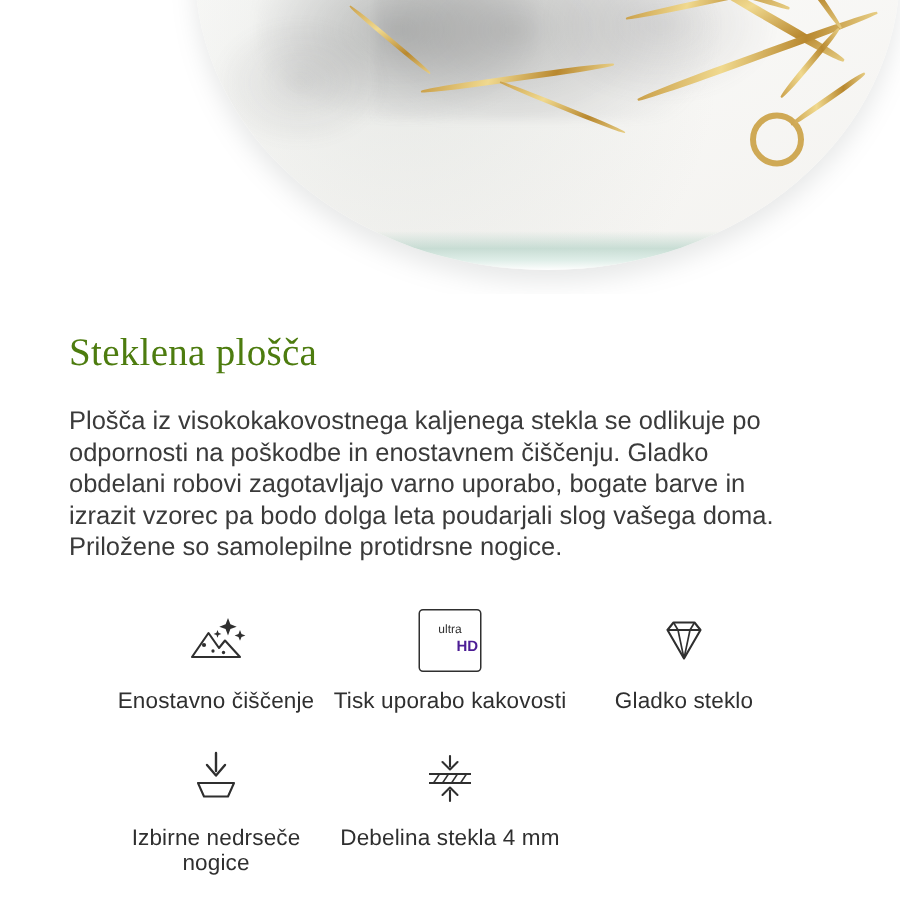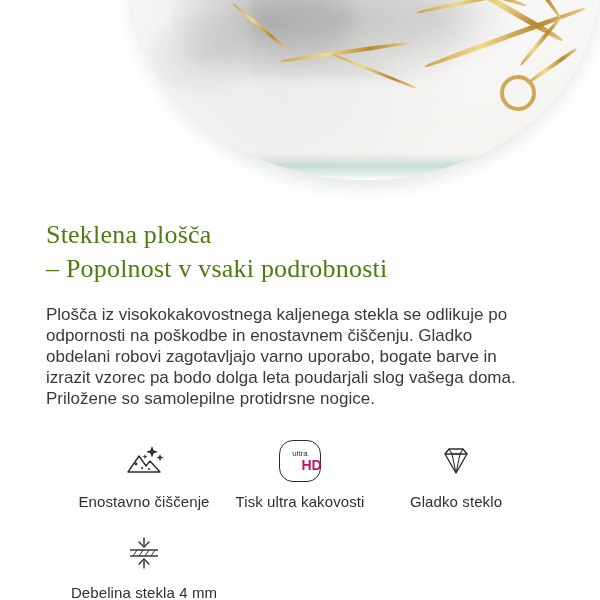--- a/index.html
+++ b/index.html
@@ -135,21 +135,20 @@
 
     <div style="position:absolute; left:370px; top:395px; width:28px; height:28px; border-radius:50%; border:4px solid #cfa955;"></div>
     <div class="gold" style="left:392px; top:384px; width:60px; height:4px; transform:rotate(-35deg);"></div>
   </div>
 </div>
 
 <div class="content">
 
   <h1 class="headline">
     <span>Steklena plošča</span>
-    <span class="line2">– Popolnost v vsaki podrobnosti</span>
   </h1>
 
   <div class="body-copy">
     <p>Plošča iz visokokakovostnega kaljenega stekla se odlikuje po odpornosti na poškodbe in enostavnem čiščenju. Gladko obdelani robovi zagotavljajo varno uporabo, bogate barve in izrazit vzorec pa bodo dolga leta poudarjali slog vašega doma. Priložene so samolepilne protidrsne nogice.</p>
   </div>
 
   <div class="features">
 
     <div class="feature">
       <div class="glyph">
@@ -161,44 +160,55 @@
           <path d="M30 4 l1.6 4.2 4.2 1.6 -4.2 1.6 -1.6 4.2 -1.6 -4.2 -4.2 -1.6 4.2 -1.6 Z" fill="#2f2f2f"></path>
           <path d="M38 12 l1 2.6 2.6 1 -2.6 1 -1 2.6 -1 -2.6 -2.6 -1 2.6 -1 Z" fill="#2f2f2f"></path>
           <path d="M23 12 l.7 1.9 1.9 .7 -1.9 .7 -.7 1.9 -.7 -1.9 -1.9 -.7 1.9 -.7 Z" fill="#2f2f2f"></path>
         </svg>
       </div>
       <div class="caption">Enostavno čiščenje</div>
     </div>
 
     <div class="feature">
       <div class="glyph">
-        <div style="width:40px;height:40px;border:1.4px solid #2f2f2f;border-radius:14px;display:flex;flex-direction:column;align-items:center;justify-content:center;">
+        <div style="width:40px;height:40px;border:1.4px solid #2f2f2f;border-radius:3px;display:flex;flex-direction:column;align-items:center;justify-content:center;">
           <span style="font-size:8px;line-height:9px;color:#2f2f2f;">ultra</span>
-          <span style="font-size:14px;line-height:15px;font-weight:bold;color:#be185d;margin-left:23px;">HD</span>
+          <span style="font-size:10px;line-height:15px;font-weight:bold;color:#4c1d95;margin-left:23px;">HD</span>
         </div>
       </div>
-      <div class="caption">Tisk ultra kakovosti</div>
+      <div class="caption">Tisk uporabo kakovosti</div>
     </div>
 
 
     <div class="feature">
       <div class="glyph">
         <svg width="42" height="38" viewBox="0 0 42 38">
           <path d="M10 12 L32 12 L21 31 Z" fill="none" stroke="#2f2f2f" stroke-width="1.4" stroke-linejoin="round"></path>
           <path d="M10 12 L14 7 L28 7 L32 12" fill="none" stroke="#2f2f2f" stroke-width="1.4" stroke-linejoin="round"></path>
           <line x1="14" y1="7" x2="17" y2="12" stroke="#2f2f2f" stroke-width="1.1"></line>
           <line x1="28" y1="7" x2="25" y2="12" stroke="#2f2f2f" stroke-width="1.1"></line>
           <line x1="17" y1="12" x2="21" y2="31" stroke="#2f2f2f" stroke-width="1.1"></line>
           <line x1="25" y1="12" x2="21" y2="31" stroke="#2f2f2f" stroke-width="1.1"></line>
           <line x1="17" y1="12" x2="25" y2="12" stroke="#2f2f2f" stroke-width="1.1"></line>
         </svg>
       </div>
       <div class="caption">Gladko steklo</div>
     </div>
 
+    <div class="feature">
+      <div class="glyph">
+        <svg width="42" height="40" viewBox="0 0 42 40">
+          <path d="M21 4 L21 16" stroke="#2f2f2f" stroke-width="1.6" stroke-linecap="round"></path>
+          <path d="M15 12 L21 19 L27 12" fill="none" stroke="#2f2f2f" stroke-width="1.6" stroke-linejoin="round" stroke-linecap="round"></path>
+          <path d="M9 24 L33 24 L29 33 L13 33 Z" fill="none" stroke="#2f2f2f" stroke-width="1.4" stroke-linejoin="round"></path>
+          <line x1="9" y1="24" x2="33" y2="24" stroke="#2f2f2f" stroke-width="1.4"></line>
+        </svg>
+      </div>
+      <div class="caption">Izbirne nedrseče nogice</div>
+    </div>
 
     <div class="feature">
       <div class="glyph">
         <svg width="42" height="40" viewBox="0 0 42 40">
           <path d="M21 6 L21 13" stroke="#2f2f2f" stroke-width="1.4" stroke-linecap="round"></path>
           <path d="M16 10 L21 15 L26 10" fill="none" stroke="#2f2f2f" stroke-width="1.4" stroke-linejoin="round" stroke-linecap="round"></path>
           <line x1="7" y1="18" x2="35" y2="18" stroke="#2f2f2f" stroke-width="1.4"></line>
           <line x1="7" y1="24" x2="35" y2="24" stroke="#2f2f2f" stroke-width="1.4"></line>
           <line x1="10" y1="24" x2="14" y2="18" stroke="#2f2f2f" stroke-width="1"></line>
           <line x1="16" y1="24" x2="20" y2="18" stroke="#2f2f2f" stroke-width="1"></line>

